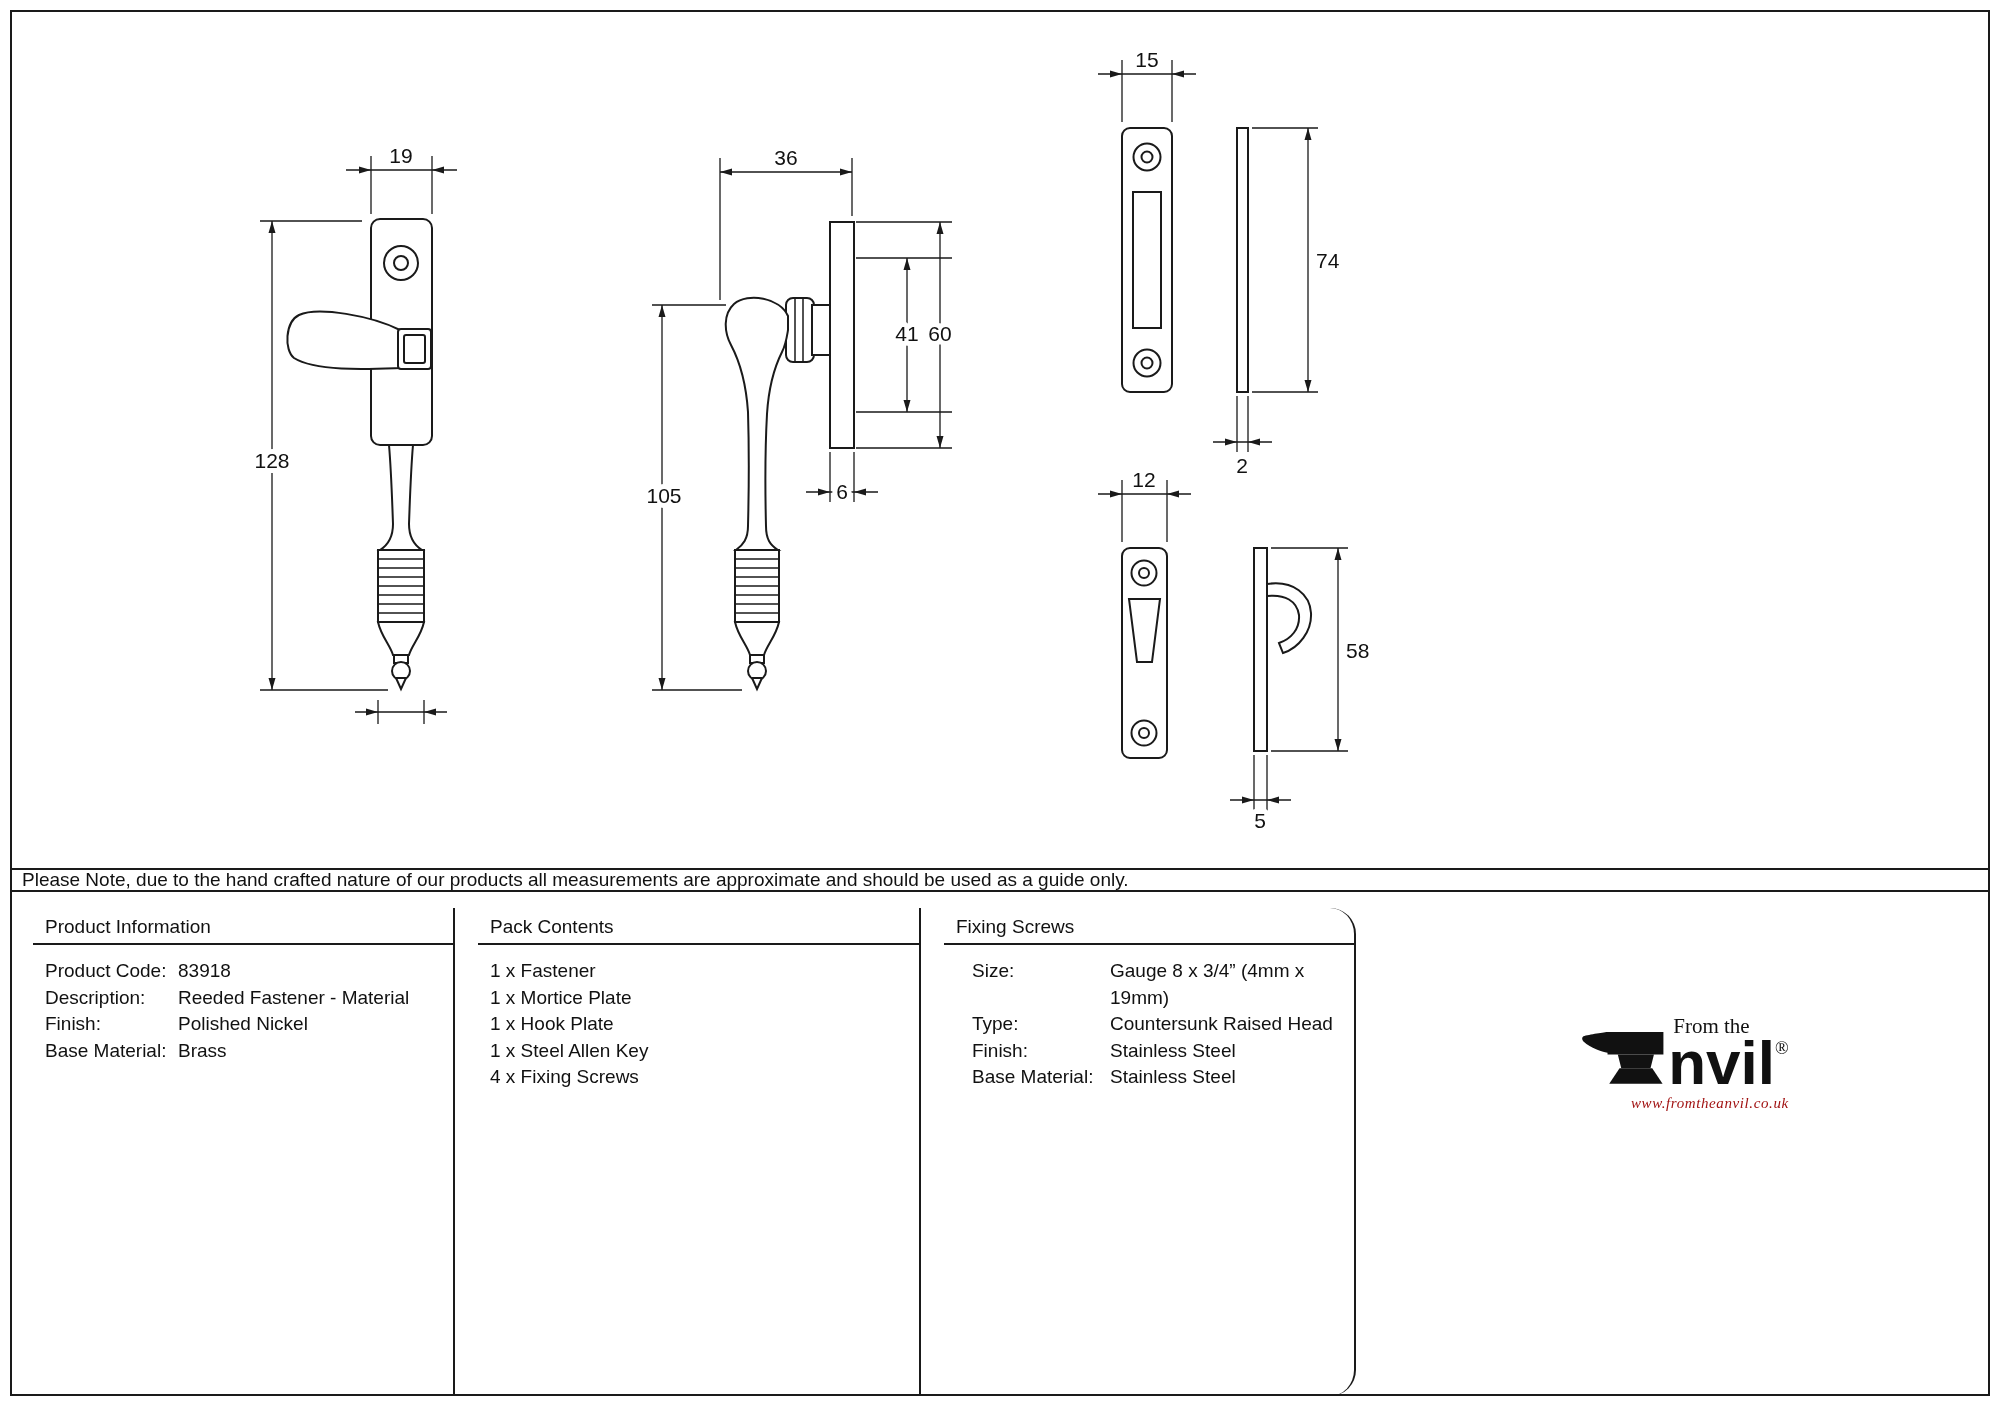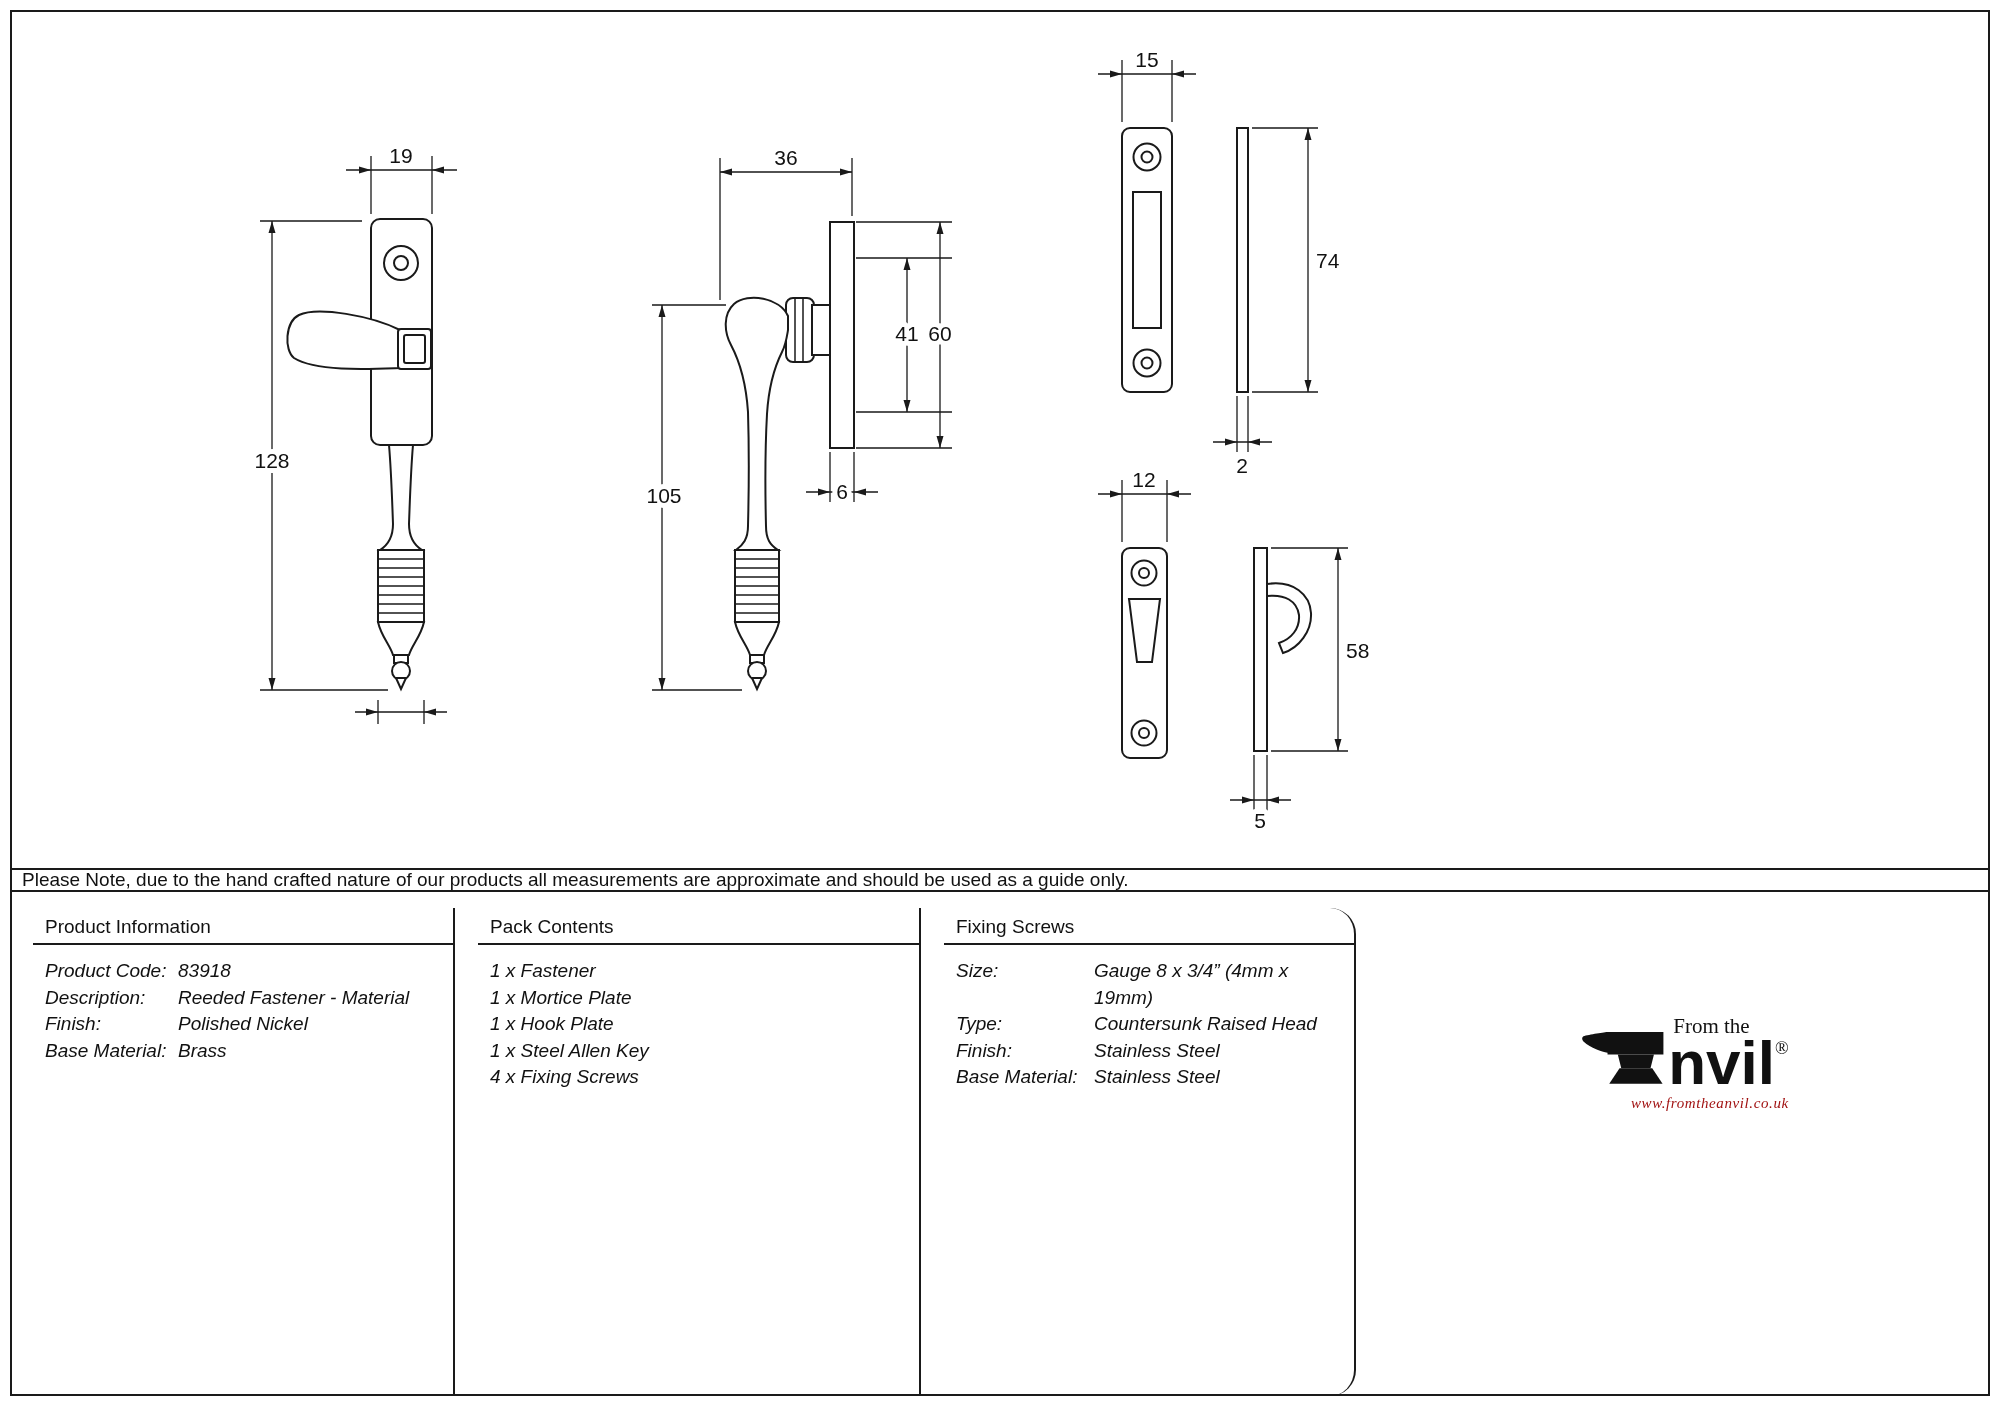--- a/index.html
+++ b/index.html
@@ -24,24 +24,24 @@
   .info-table{position:absolute;left:10px;right:10px;top:908px;bottom:10px;
               display:flex;box-sizing:border-box;}
   .col{box-sizing:border-box;padding-left:23px;}
   .col.bordered{border-right:2px solid #1a1a1a;}
   #col-product{width:445px;}
   #col-pack{width:466px;}
   #col-screws{width:435px;border-radius:26px;}
   #col-logo{flex:1;display:flex;justify-content:center;align-items:flex-start;padding-top:58px;}
   .col-header{height:37px;line-height:37px;border-bottom:2px solid #1a1a1a;
               padding-left:12px;font-size:19px;box-sizing:border-box;}
-  .col-body{padding:13px 12px;font-size:19px;line-height:26.5px;font-style:italic;}
+  .col-body{padding:13px 12px;font-size:19px;line-height:26.5px;}
   .kv-row{display:flex;}
   .kv-label{display:inline-block;width:133px;flex:0 0 133px;}
-  #col-screws .kv-label{width:138px;flex:0 0 138px;}
+  #col-screws .kv-label{width:138px;flex:0 0 138px;margin-left:16px;}
   
   .logo{display:inline-block;margin-top:48px;}
   .logo-row{display:flex;align-items:flex-end;}
   .anvil-icon{display:block;}
   .logo-text{margin-left:2px;}
   .from-the{font:21px "Liberation Serif",serif;margin-left:5px;margin-bottom:-2px;}
   .brand{font-family:Liberation Sans, sans-serif;font-weight:bold;font-size:62px;line-height:0.85;}
   .reg{font-family:"Liberation Serif",serif;font-size:18px;vertical-align:30px;}
   .logo-url{text-align:right;color:#a11212;font:italic 15px "Liberation Serif",serif;
             letter-spacing:0.6px;margin-top:5px;}

